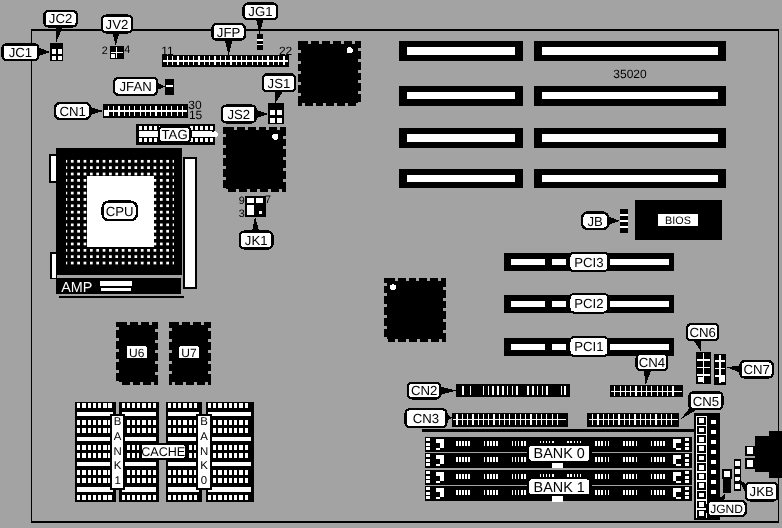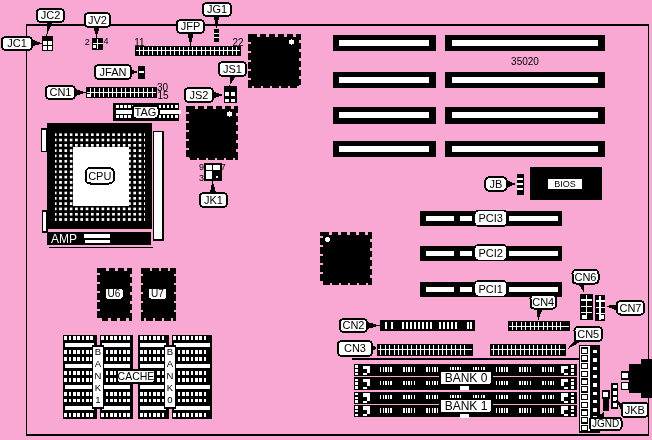--- a/index.html
+++ b/index.html
@@ -1,17 +1,17 @@
 <!DOCTYPE html>
 <html><head>
 <meta charset="utf-8">
 <title>Motherboard Diagram</title>
 <style>
 html,body { margin:0; padding:0; background:#fff; }
-#page { position:relative; width:652px; height:440px; background:#f9a8d4; overflow:hidden; }
+#page { position:relative; width:652px; height:440px; background:#a3a3a3; overflow:hidden; }
 svg { position:absolute; left:0; top:0; }
 text { -webkit-font-smoothing: antialiased; }
 </style>
 </head>
 <body>
 <div id="page">
 <svg width="652" height="440" viewBox="0 0 652 440" shape-rendering="crispEdges">
 <defs>
 <pattern id="pga" width="5.3" height="5.3" patternUnits="userSpaceOnUse">
 <rect width="5.3" height="5.3" fill="#000"></rect>

